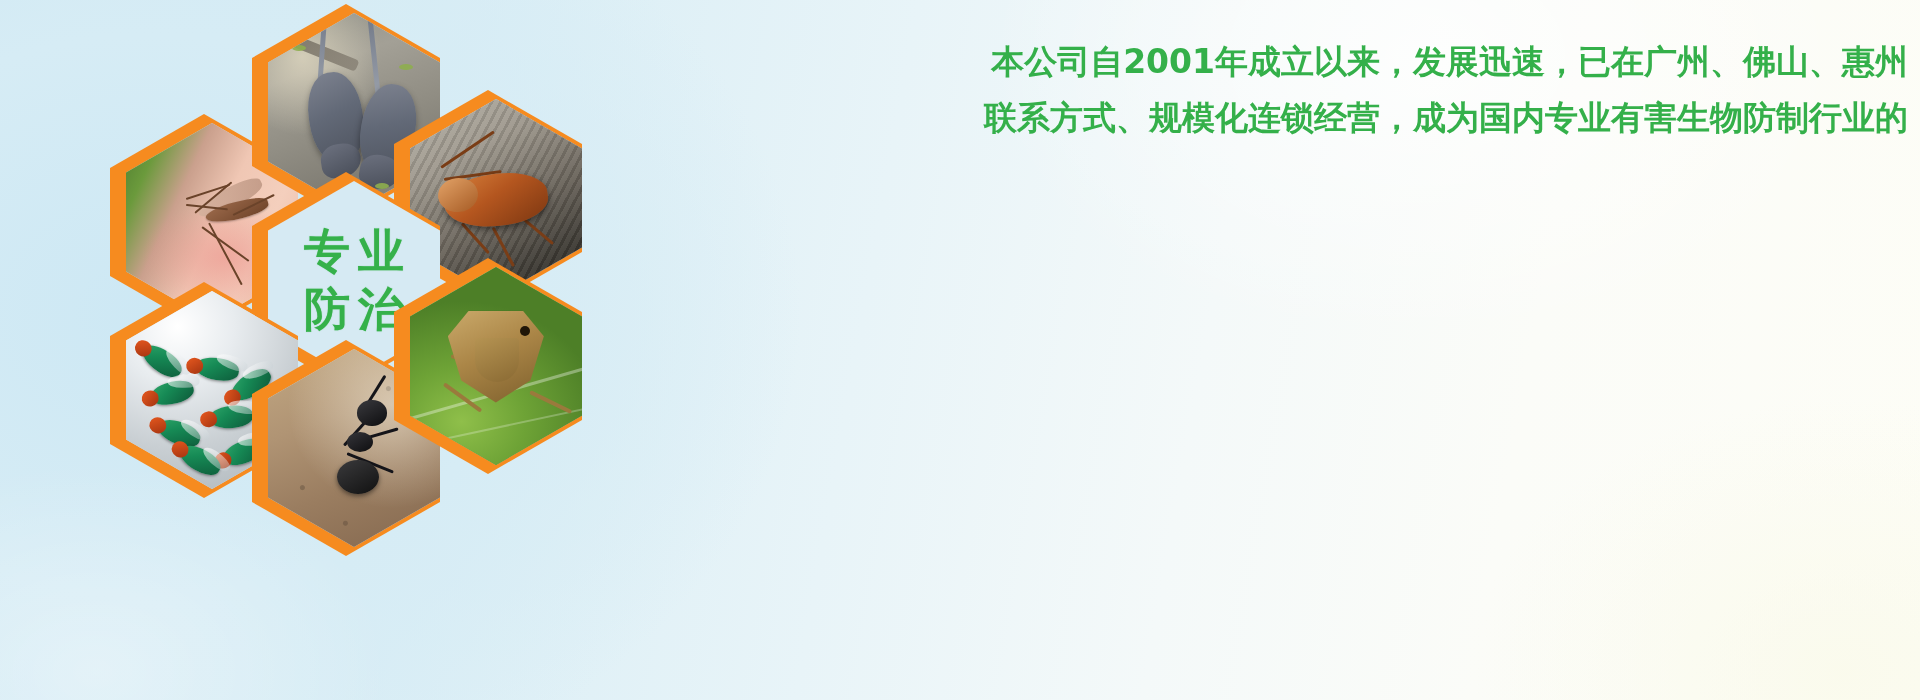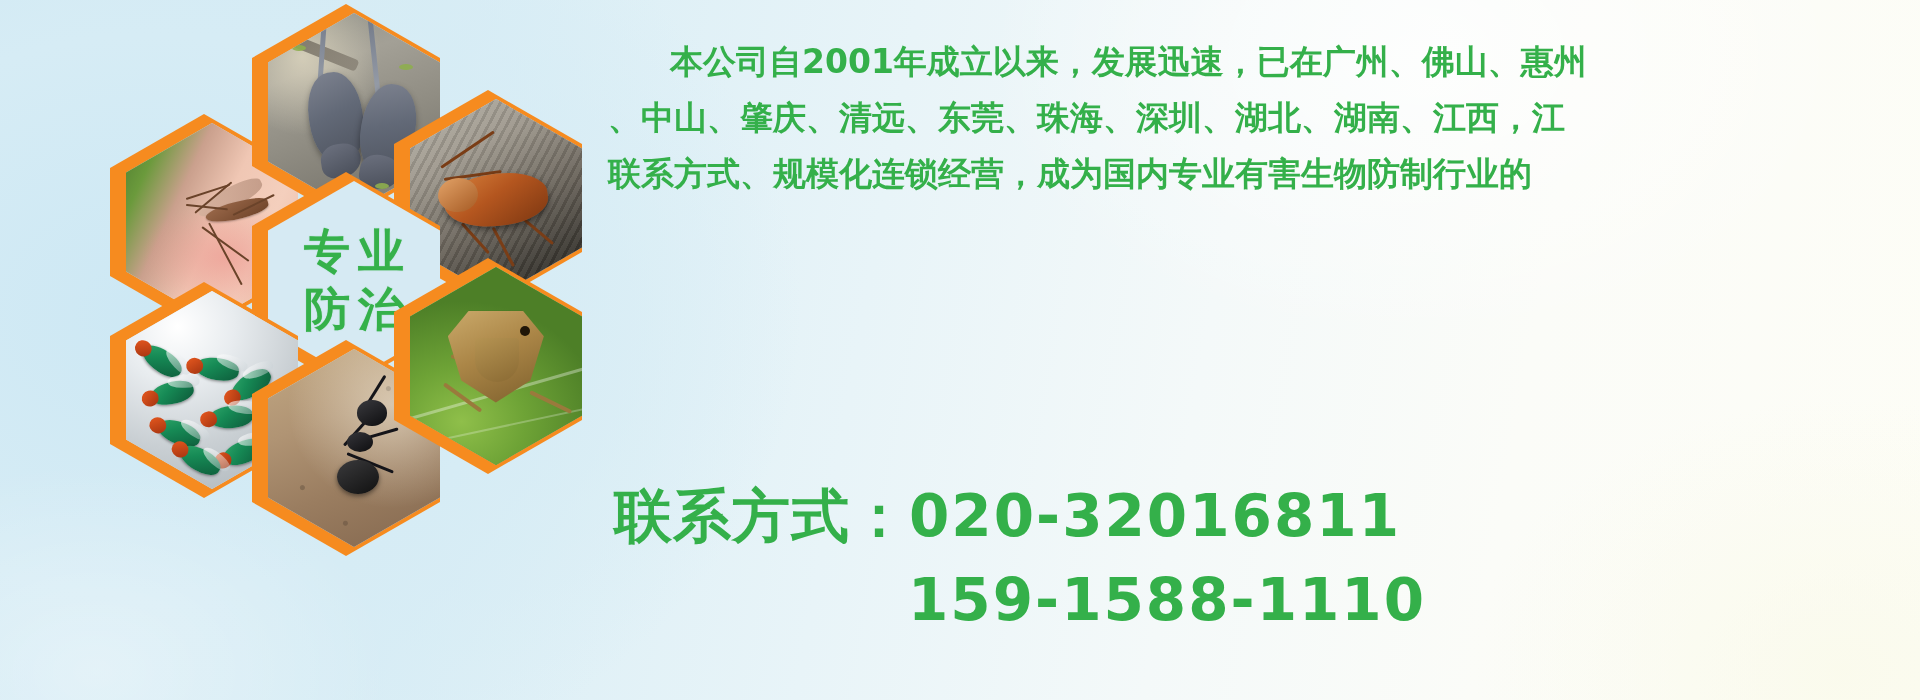--- a/index.html
+++ b/index.html
@@ -284,20 +284,21 @@
   #copy{
     position:absolute; left:608px; top:34px; width:1300px;
   }
   .para-line{
     color:#34b04a;
     font-size:33px;
     font-weight:bold;
     line-height:56px;
     white-space:nowrap;
     letter-spacing:0px;
+    text-align:right;
   }
   .para-line.indent{ padding-left:62px; }
 
   #contact{
     position:absolute; left:614px; top:474px; width:1300px;
   }
   .contact-line{
     color:#34b04a;
     font-weight:bold;
     font-size:58px;
@@ -412,26 +413,17 @@
             <div class="scut"></div>
             <div class="eye"></div>
         </div>
       </div>
     </div>
 
   </div>
 
   <div id="copy">
     <div class="para-line indent">本公司自2001年成立以来，发展迅速，已在广州、佛山、惠州</div>
-    <div class="para-line">、中山、肇庆、清远、东莞、珠海、深圳、湖北、湖南、江西，江</div>
     <div class="para-line">联系方式、规模化连锁经营，成为国内专业有害生物防制行业的</div>
   </div>
 
-  <div id="contact">
-    <div class="contact-line">
-      <span>联系方式：</span><span class="tel-num">020-32016811</span>
-    </div>
-    <div class="contact-line second">
-      <span class="tel-num">159-1588-1110</span>
-    </div>
-  </div>
 
 </div>
 
 </body></html>

